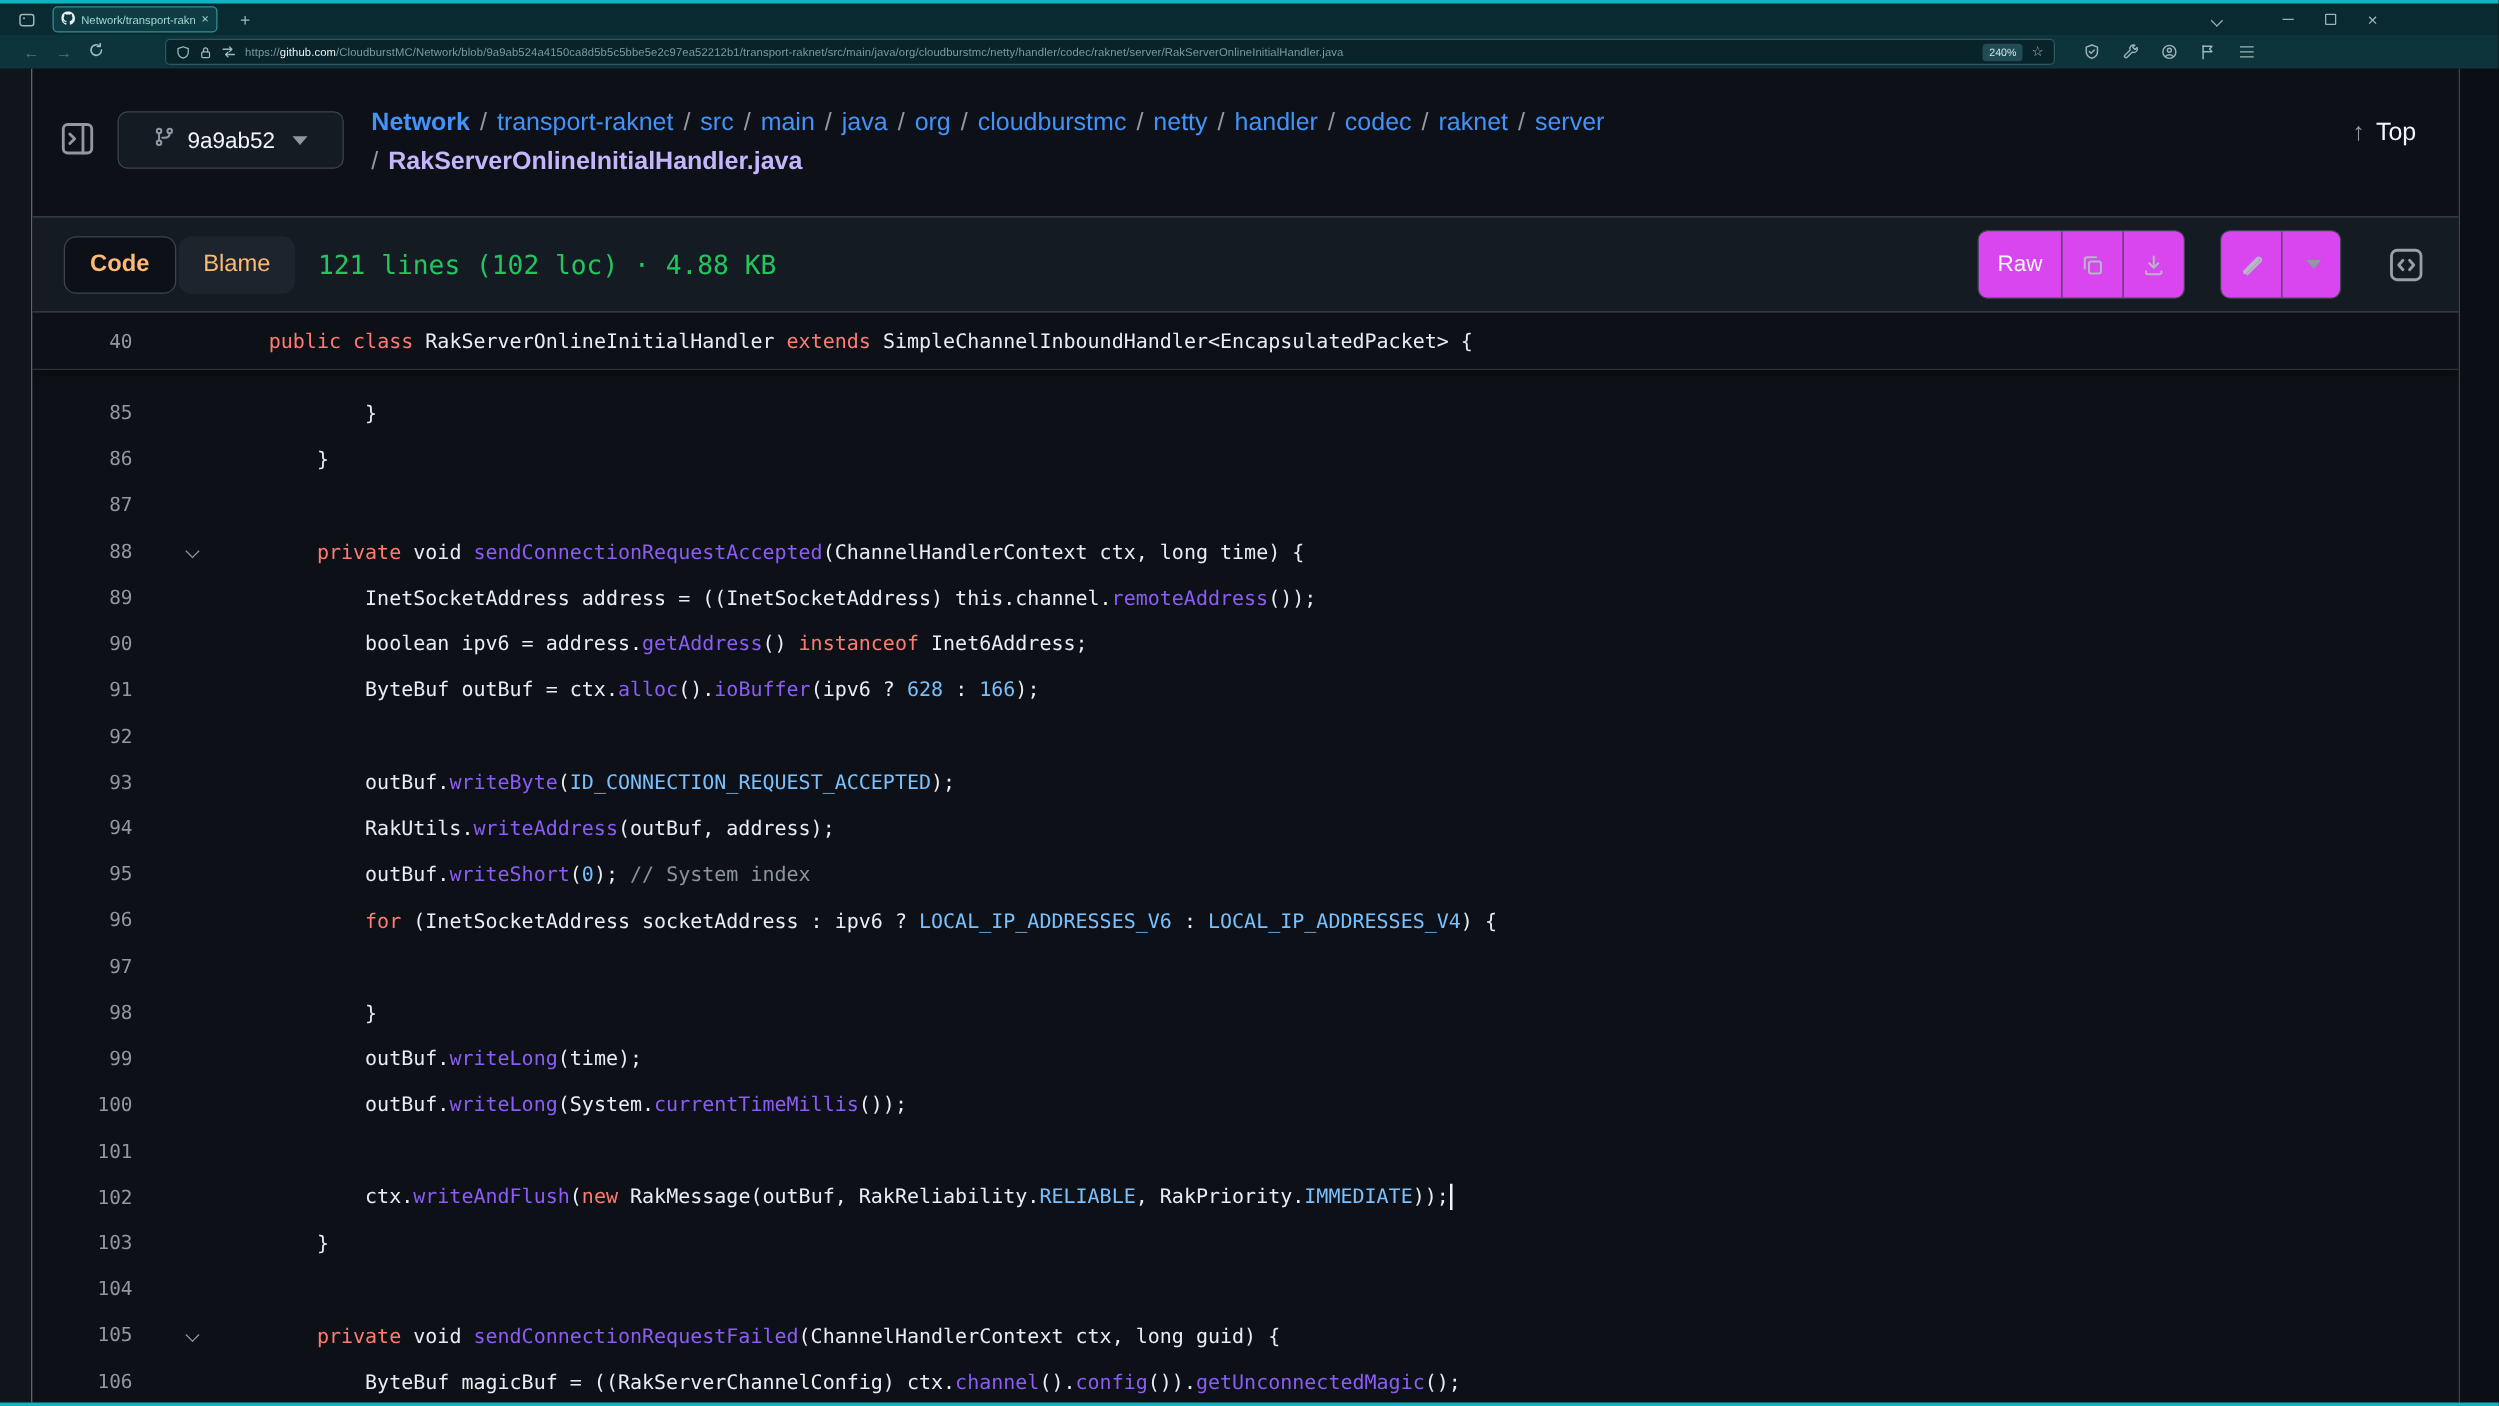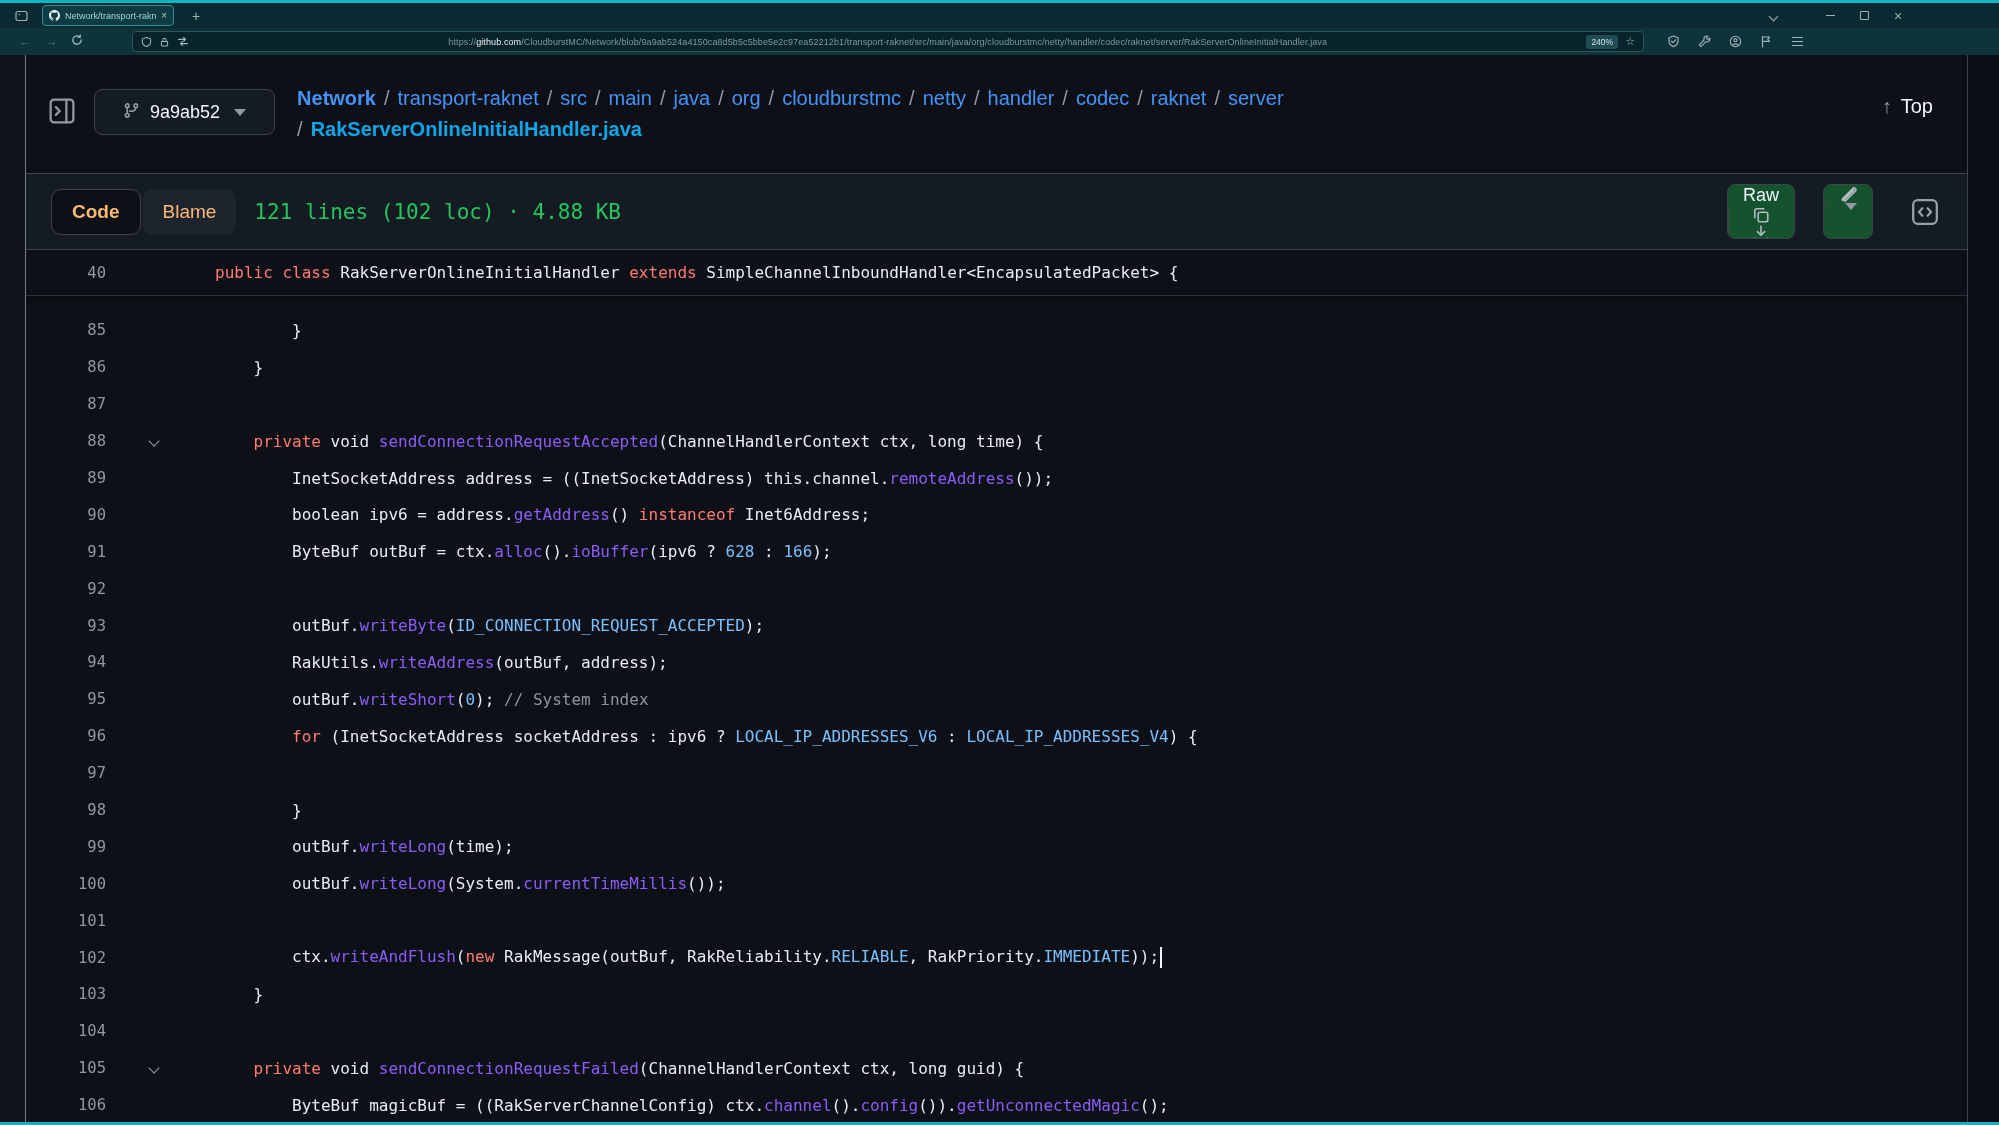--- a/index.html
+++ b/index.html
@@ -24,21 +24,21 @@
   .chev { width:8px; height:8px; position:relative; }
   .chev::before { content:""; position:absolute; left:0; top:1px; width:6px; height:6px;
                   border-right:1.4px solid #9fb4b6; border-bottom:1.4px solid #9fb4b6; transform:rotate(45deg); }
   .min-glyph { width:9px; height:1.5px; background:#9fb4b6; }
   .max-glyph { width:9px; height:9px; border:1.2px solid #9fb4b6; border-radius:1px; }
 
   .navbar { height:27px; background:#0d333b; display:flex; align-items:center; padding:0 12px; }
   .nav-ico { color:#7f9da1; font-size:13px; width:26px; text-align:center; }
   .nav-ico.dim { color:#53707a; }
   .urlbar { margin-left:42px; width:1512px; height:21px; background:#09232a; border:1px solid #2d565d;
-            border-radius:4px; display:flex; align-items:center; padding:0 8px; gap:7px;text-align:center; }
+            border-radius:4px; display:flex; align-items:center; padding:0 8px; gap:7px; }
   .urlbar svg { flex:0 0 auto; }
   .url-text { flex:1; font-size:9px; color:#7d9aa0; white-space:nowrap; overflow:hidden; letter-spacing:.1px; }
   .url-text .domain { color:#e8f2f2; }
   .zoom-badge { font-size:8.5px; color:#cfe7ea; background:#214c55; border-radius:3px; padding:2px 5px; }
   .star { color:#9cb9bb; font-size:11px; }
   .nav-right { display:flex; align-items:center; gap:9px; margin-left:18px; }
   .tool-ico { width:22px; height:20px; display:flex; align-items:center; justify-content:center; }
   .burger { display:flex; flex-direction:column; gap:2.5px; }
   .burger i { display:block; width:11px; height:1.4px; background:#9fb4b6; }
 
@@ -52,32 +52,32 @@
   .panel-btn { width:36px; height:36px; margin-top:12px; border-radius:6px; display:flex; align-items:center; justify-content:center; }
   .branch-btn { margin-left:14px; margin-top:8px; height:46px; padding:0 28px; display:flex; align-items:center; gap:10px;
                 background:#151b23; border:1px solid #3d444d; border-radius:8px; }
   .branch-label { color:#f0f6fc; font-size:18px; }
   .tri-down { width:0; height:0; border-left:6px solid transparent; border-right:6px solid transparent; border-top:7px solid #9198a1; margin-left:4px; }
   .crumbs { margin-left:22px; margin-top:2px; min-width:0; }
   .crumb-line { font-size:20px; line-height:31px; white-space:nowrap; }
   .crumb-link { color:#4493f8; text-decoration:none; }
   .crumb-link.repo { font-weight:700; }
   .crumb-sep { color:#9198a1; margin:0 8px; }
-  .crumb-file { color:#0ea5e9; font-weight:700; }
+  .crumb-file { color:#c4b5fd; font-weight:700; }
   .top-btn { margin-left:auto; margin-top:8px; display:flex; align-items:center; gap:9px; color:#f0f6fc; font-size:20px; padding:6px 10px; border-radius:6px; }
   .top-arrow { color:#9198a1; font-size:20px; }
 
   .file-header { height:77px; background:#151b23; border-top:1px solid #3d444d; border-bottom:1px solid #3d444d;
                  display:flex; align-items:center; padding:0 25px; }
   .pill { height:46px; display:flex; align-items:center; padding:0 20px; font-size:19px; color:#fdba74; border-radius:10px; }
   .pill.active { background:#0d1117; border:1px solid #3d444d; font-weight:600; }
   .pill.plain { background:#1d242e; margin-left:2px; }
   .file-meta { margin-left:18px; font-family:"DejaVu Sans Mono", monospace; font-size:21px; color:#22c55e; white-space:nowrap; }
   .fh-right { margin-left:auto; display:flex; align-items:center; }
-  .btn-group { display:flex; align-items:stretch; height:55px; background:#14532d; border:1px solid #3d444d; border-radius:8px; overflow:hidden;flex-direction:column; }
+  .btn-group { display:flex; align-items:stretch; height:55px; background:#d946ef; border:1px solid #3d444d; border-radius:8px; overflow:hidden; }
   .btn-seg { display:flex; align-items:center; justify-content:center; padding:0 15px; }
   .btn-seg + .btn-seg { border-left:1px solid #3d444d; }
   .btn-seg .label { color:#f0f6fc; font-size:18px; }
   .gap28 { width:28px; } .gap35 { width:35px; }
   .sym-btn { width:34px; height:34px; display:flex; align-items:center; justify-content:center; }
 
   
   .code-area { flex:1; overflow:hidden; }
   .sticky-row { border-bottom:1px solid rgba(99,110,123,.35); box-shadow:0 3px 6px rgba(0,0,0,.35); }
   .code-rows { padding-top:16px; }

